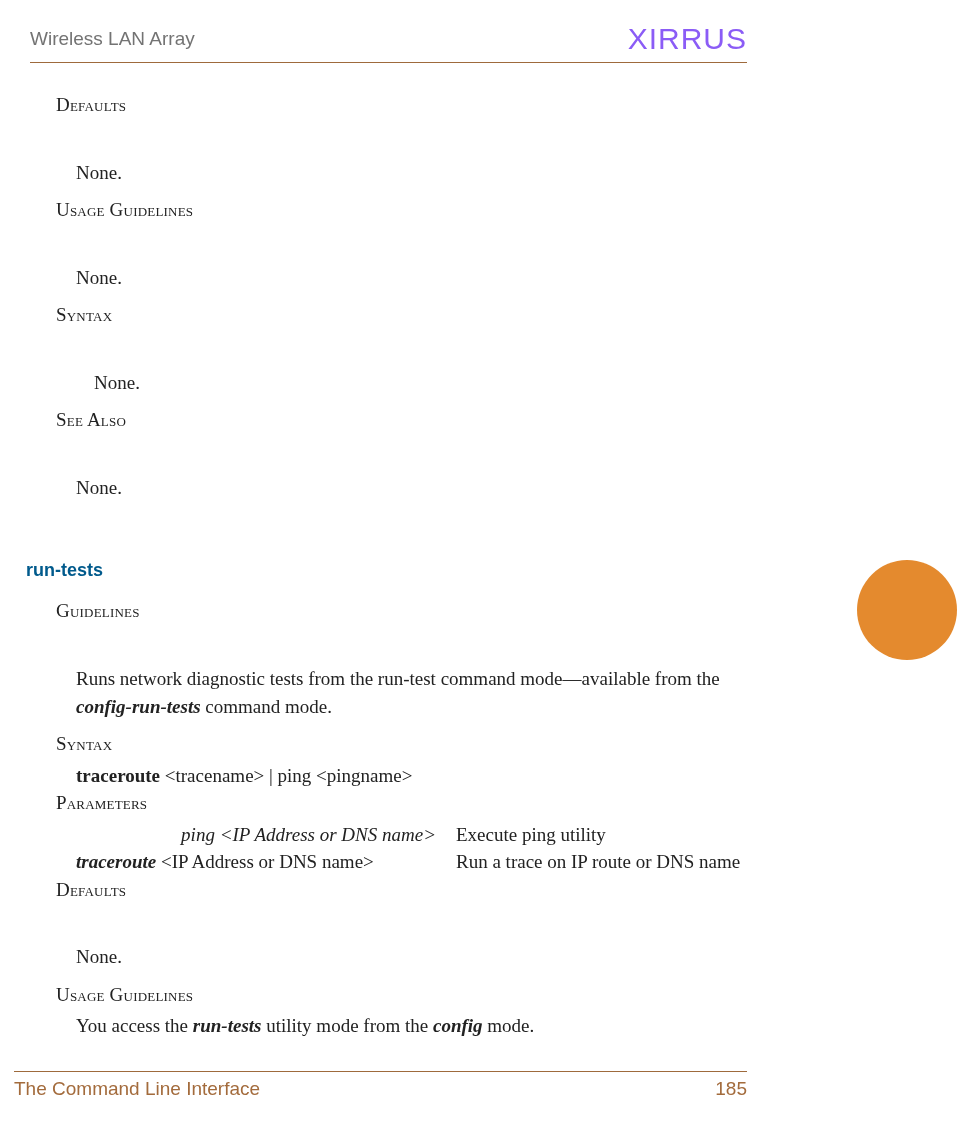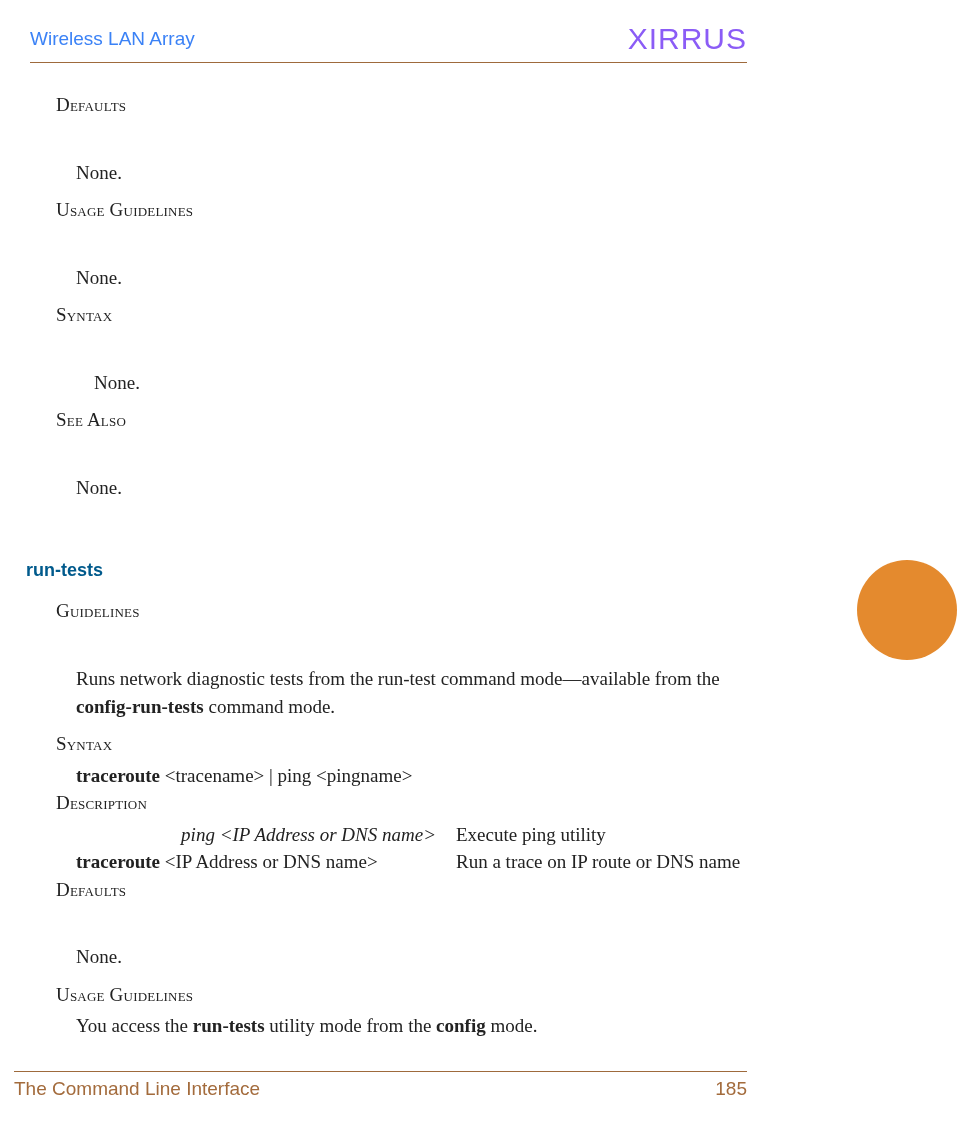--- a/index.html
+++ b/index.html
@@ -16,21 +16,21 @@
       height: 100%;
       position: relative;
     }
     .header-row {
       display: flex;
       justify-content: space-between;
       align-items: center;
       padding: 0 210px 0 30px;
     }
     .header-left {
-      color: #3b82f6;
+      color: #737373;
       font-family: Arial, Helvetica, sans-serif;
       font-size: 19px;
       font-weight: 400;
     }
     .logo {
       display: inline-block;
     }
     .logo-text {
       font-family: Arial, Helvetica, sans-serif;
       font-weight: 400;
@@ -69,21 +69,21 @@
       margin-bottom: 14px;
     }
     .syntax-line { margin-left: 20px; }
     .syntax-line b { font-weight: 700; }
     .params { margin-left: 20px; }
     .prow { display: flex; }
     .pcol-l { width: 380px; text-align: left; }
     .pcol-l.right { text-align: right; padding-right: 20px; font-style: italic; }
     .pcol-r { flex: 1; }
     .usage-body { margin-left: 20px; }
-    .b { font-weight: 700; }
+    .b { font-weight: 700; font-style: italic; }
     .i { font-style: italic; }
 
     .side-dot {
       position: absolute;
       right: 0;
       top: 560px;
       width: 100px; height: 100px;
       background: #e48a2e;
       border-radius: 50%;
     }
@@ -136,21 +136,21 @@
     <div class="sec-heading first">Guidelines</div>
     <div class="sec-body">
       <span>Runs network diagnostic tests from the run-test command mode—available from the </span><span class="b">config-run-tests</span><span> command mode.</span>
     </div>
 
     <div class="sec-heading">Syntax</div>
     <div class="syntax-line">
       <b>traceroute</b><span> &lt;tracename&gt; | ping &lt;pingname&gt;</span>
     </div>
 
-    <div class="sec-heading">Description</div>
+    <div class="sec-heading">Parameters</div>
     <div class="params">
       <div class="prow">
         <div class="pcol-l right">
           <span class="i">ping &lt;IP Address or DNS name&gt;</span>
         </div>
         <div class="pcol-r">Execute ping utility</div>
       </div>
       <div class="prow">
         <div class="pcol-l">
           <span class="b">traceroute</span><span> &lt;IP Address or DNS name&gt;</span>

